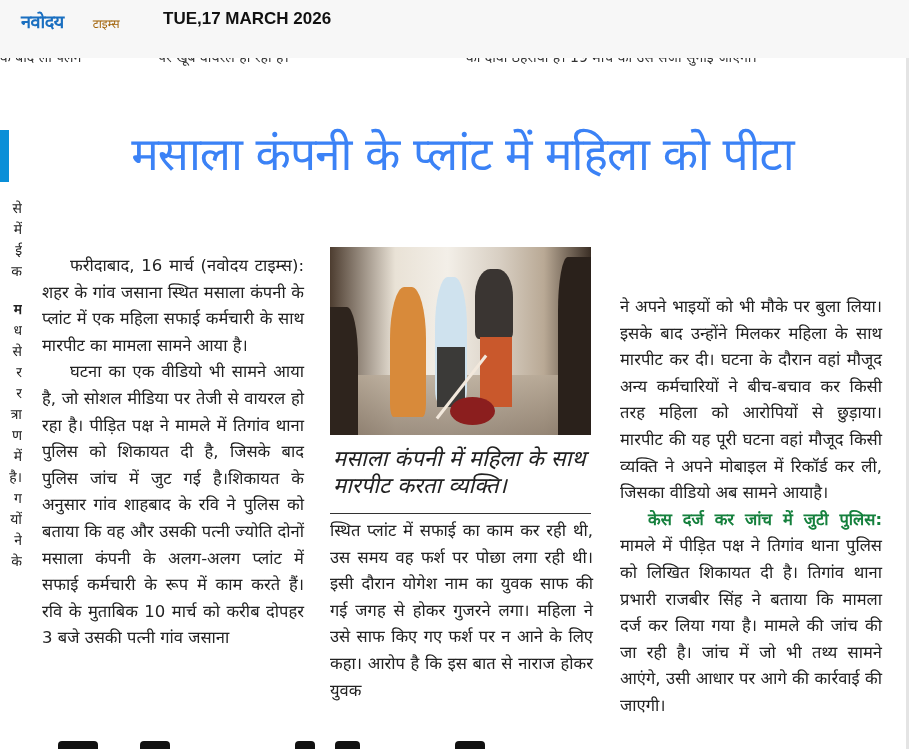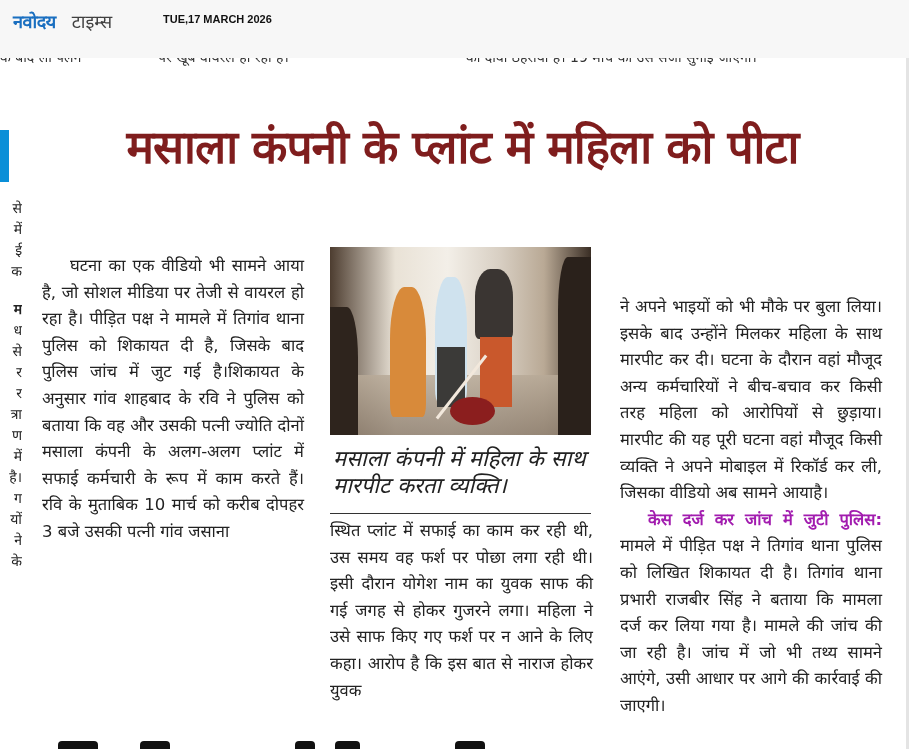--- a/index.html
+++ b/index.html
@@ -4,34 +4,34 @@
   <style>
     * { margin: 0; padding: 0; box-sizing: border-box; }
     html, body { width: 909px; height: 749px; overflow: hidden; background: #ffffff; }
     body { font-family: "DejaVu Sans", sans-serif; color: #1a1a1a; position: relative; }
 
     .topbar {
       position: absolute; left: 0; top: 0; width: 909px; height: 58px;
       background: #f7f7f7; z-index: 5;
     }
     .logo {
-      position: absolute; left: 13px; top: 9px; height: 24px;
-      display: flex; align-items: baseline; white-space: nowrap;
+      position: absolute; left: 21px; top: 9px; height: 24px;
+      display: flex; align-items: baseline; white-space: nowrap; gap: 24px;
     }
     .logo-main {
       font-family: "DejaVu Sans", sans-serif; font-weight: bold; font-size: 18px;
       color: #1a6fc0; letter-spacing: -0.5px;
     }
     .logo-sub {
-      font-family: "DejaVu Sans", sans-serif; font-size: 18px; color: #404040;
-      margin-left: 16px;
+      font-family: "DejaVu Sans", sans-serif; font-size: 12px; color: #a16207;
+      margin-left: 5px;
     }
     .edition {
       position: absolute; left: 163px; top: 9px;
-      font-family: "Liberation Sans", sans-serif; font-weight: bold; font-size: 11px;
+      font-family: "Liberation Sans", sans-serif; font-weight: bold; font-size: 17px;
       line-height: 20px; color: #111;
     }
 
     .cutline {
       position: absolute; top: 54px; height: 22px; overflow: hidden;
       font-size: 14px; line-height: 14px; color: #333; white-space: nowrap;
       padding-top: 3px;
     }
     .cut-1 { left: 0px; width: 140px; }
     .cut-2 { left: 158px; width: 210px; }
@@ -51,34 +51,34 @@
     }
     .strip-chars {
       position: absolute; left: 0; top: 80px; width: 22px; text-align: right;
       font-size: 14px; line-height: 21px; color: #222;
     }
     .strip-chars div { height: 21px; overflow: hidden; }
     .strip-chars .gap { height: 17px; }
     .strip-chars .bold { font-weight: bold; }
 
     .headline {
-      position: absolute; left: 30px; top: 113px; width: 865px; text-align: center;
-      font-family: "DejaVu Sans", sans-serif; font-weight: bold; font-size: 46px;
-      line-height: 68px; color: #7f1d1d; letter-spacing: -1px;
+      position: absolute; left: 30px; top: 120px; width: 865px; text-align: center;
+      font-family: "DejaVu Sans", sans-serif; font-weight: normal; font-size: 46px;
+      line-height: 68px; color: #3b82f6; letter-spacing: -1px;
     }
 
     .col {
       position: absolute; font-size: 16.5px; line-height: 26.6px; color: #222;
       text-align: justify;
     }
     .col p { text-indent: 28px; }
     .col-1 { left: 42px; top: 253px; width: 262px; }
     .col-2 { left: 330px; top: 518px; width: 263px; }
     .col-3 { left: 620px; top: 253px; width: 262px; margin-top: 41px; }
-    .col .bold { font-weight: bold; color: #a21caf; }
+    .col .bold { font-weight: bold; color: #15803d; }
 
     .photo {
       position: absolute; left: 330px; top: 247px; width: 261px; height: 188px;
       overflow: hidden; background: #6b5a4a;
     }
     .photo .bg { position: absolute; inset: 0;
       background: linear-gradient(90deg, #4d3d30 0%, #e9e2d6 25%, #f3efe8 45%, #d8cfc3 65%, #b9a995 82%, #3a2e25 100%); }
     .photo .floor { position: absolute; left: 0; right: 0; bottom: 0; height: 60px;
       background: linear-gradient(180deg, #b8aa98 0%, #8f8070 100%); opacity: 0.85; }
     .photo .fig { position: absolute; border-radius: 40% 40% 10% 10%; }
@@ -144,20 +144,21 @@
     <div>ने</div>
     <div>के</div>
   </div>
 </div>
 
 <div class="headline">
   <div>मसाला कंपनी के प्लांट में महिला को पीटा</div>
 </div>
 
 <div class="col col-1">
+  <p>फरीदाबाद, 16 मार्च (नवोदय टाइम्स): शहर के गांव जसाना स्थित मसाला कंपनी के प्लांट में एक महिला सफाई कर्मचारी के साथ मारपीट का मामला सामने आया है।</p>
   <p>घटना का एक वीडियो भी सामने आया है, जो सोशल मीडिया पर तेजी से वायरल हो रहा है। पीड़ित पक्ष ने मामले में तिगांव थाना पुलिस को शिकायत दी है, जिसके बाद पुलिस जांच में जुट गई है।शिकायत के अनुसार गांव शाहबाद के रवि ने पुलिस को बताया कि वह और उसकी पत्नी ज्योति दोनों मसाला कंपनी के अलग-अलग प्लांट में सफाई कर्मचारी के रूप में काम करते हैं। रवि के मुताबिक 10 मार्च को करीब दोपहर 3 बजे उसकी पत्नी गांव जसाना</p>
 </div>
 
 <div class="photo">
   <div class="bg"></div>
   <div class="floor"></div>
   <div class="fig f6"></div>
   <div class="fig f1"></div>
   <div class="fig f2"></div>
   <div class="fig f2b"></div>

